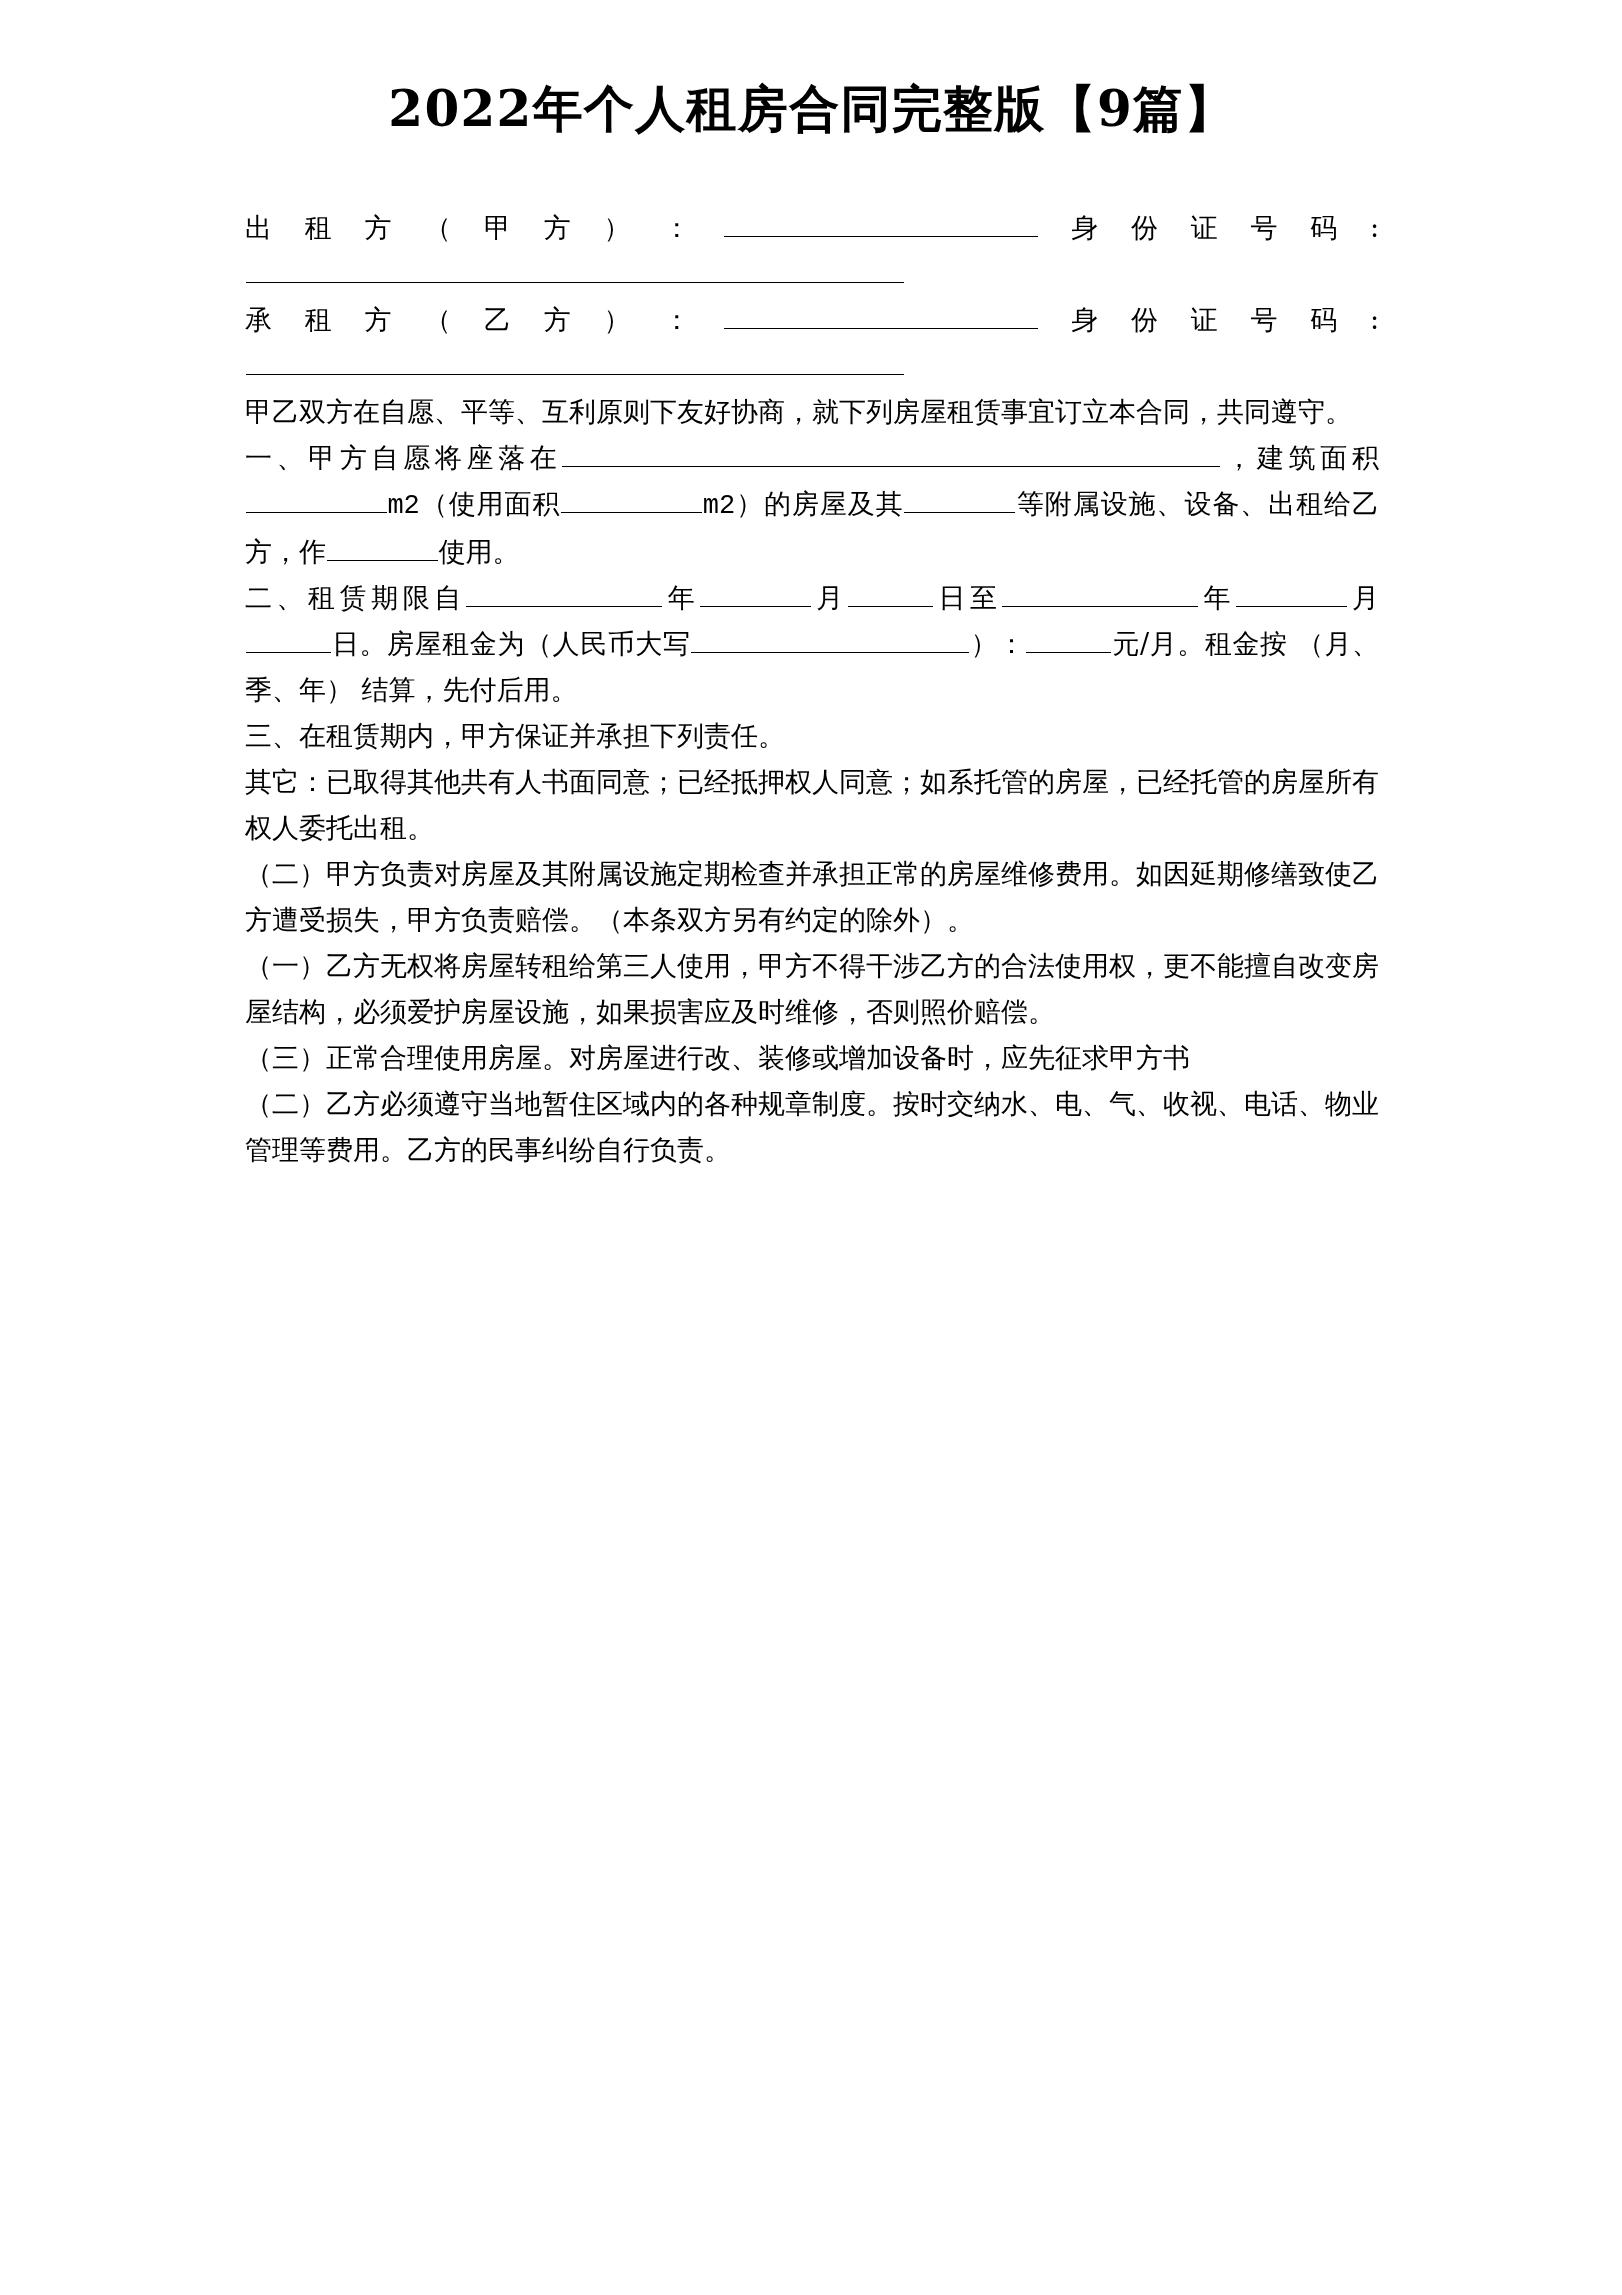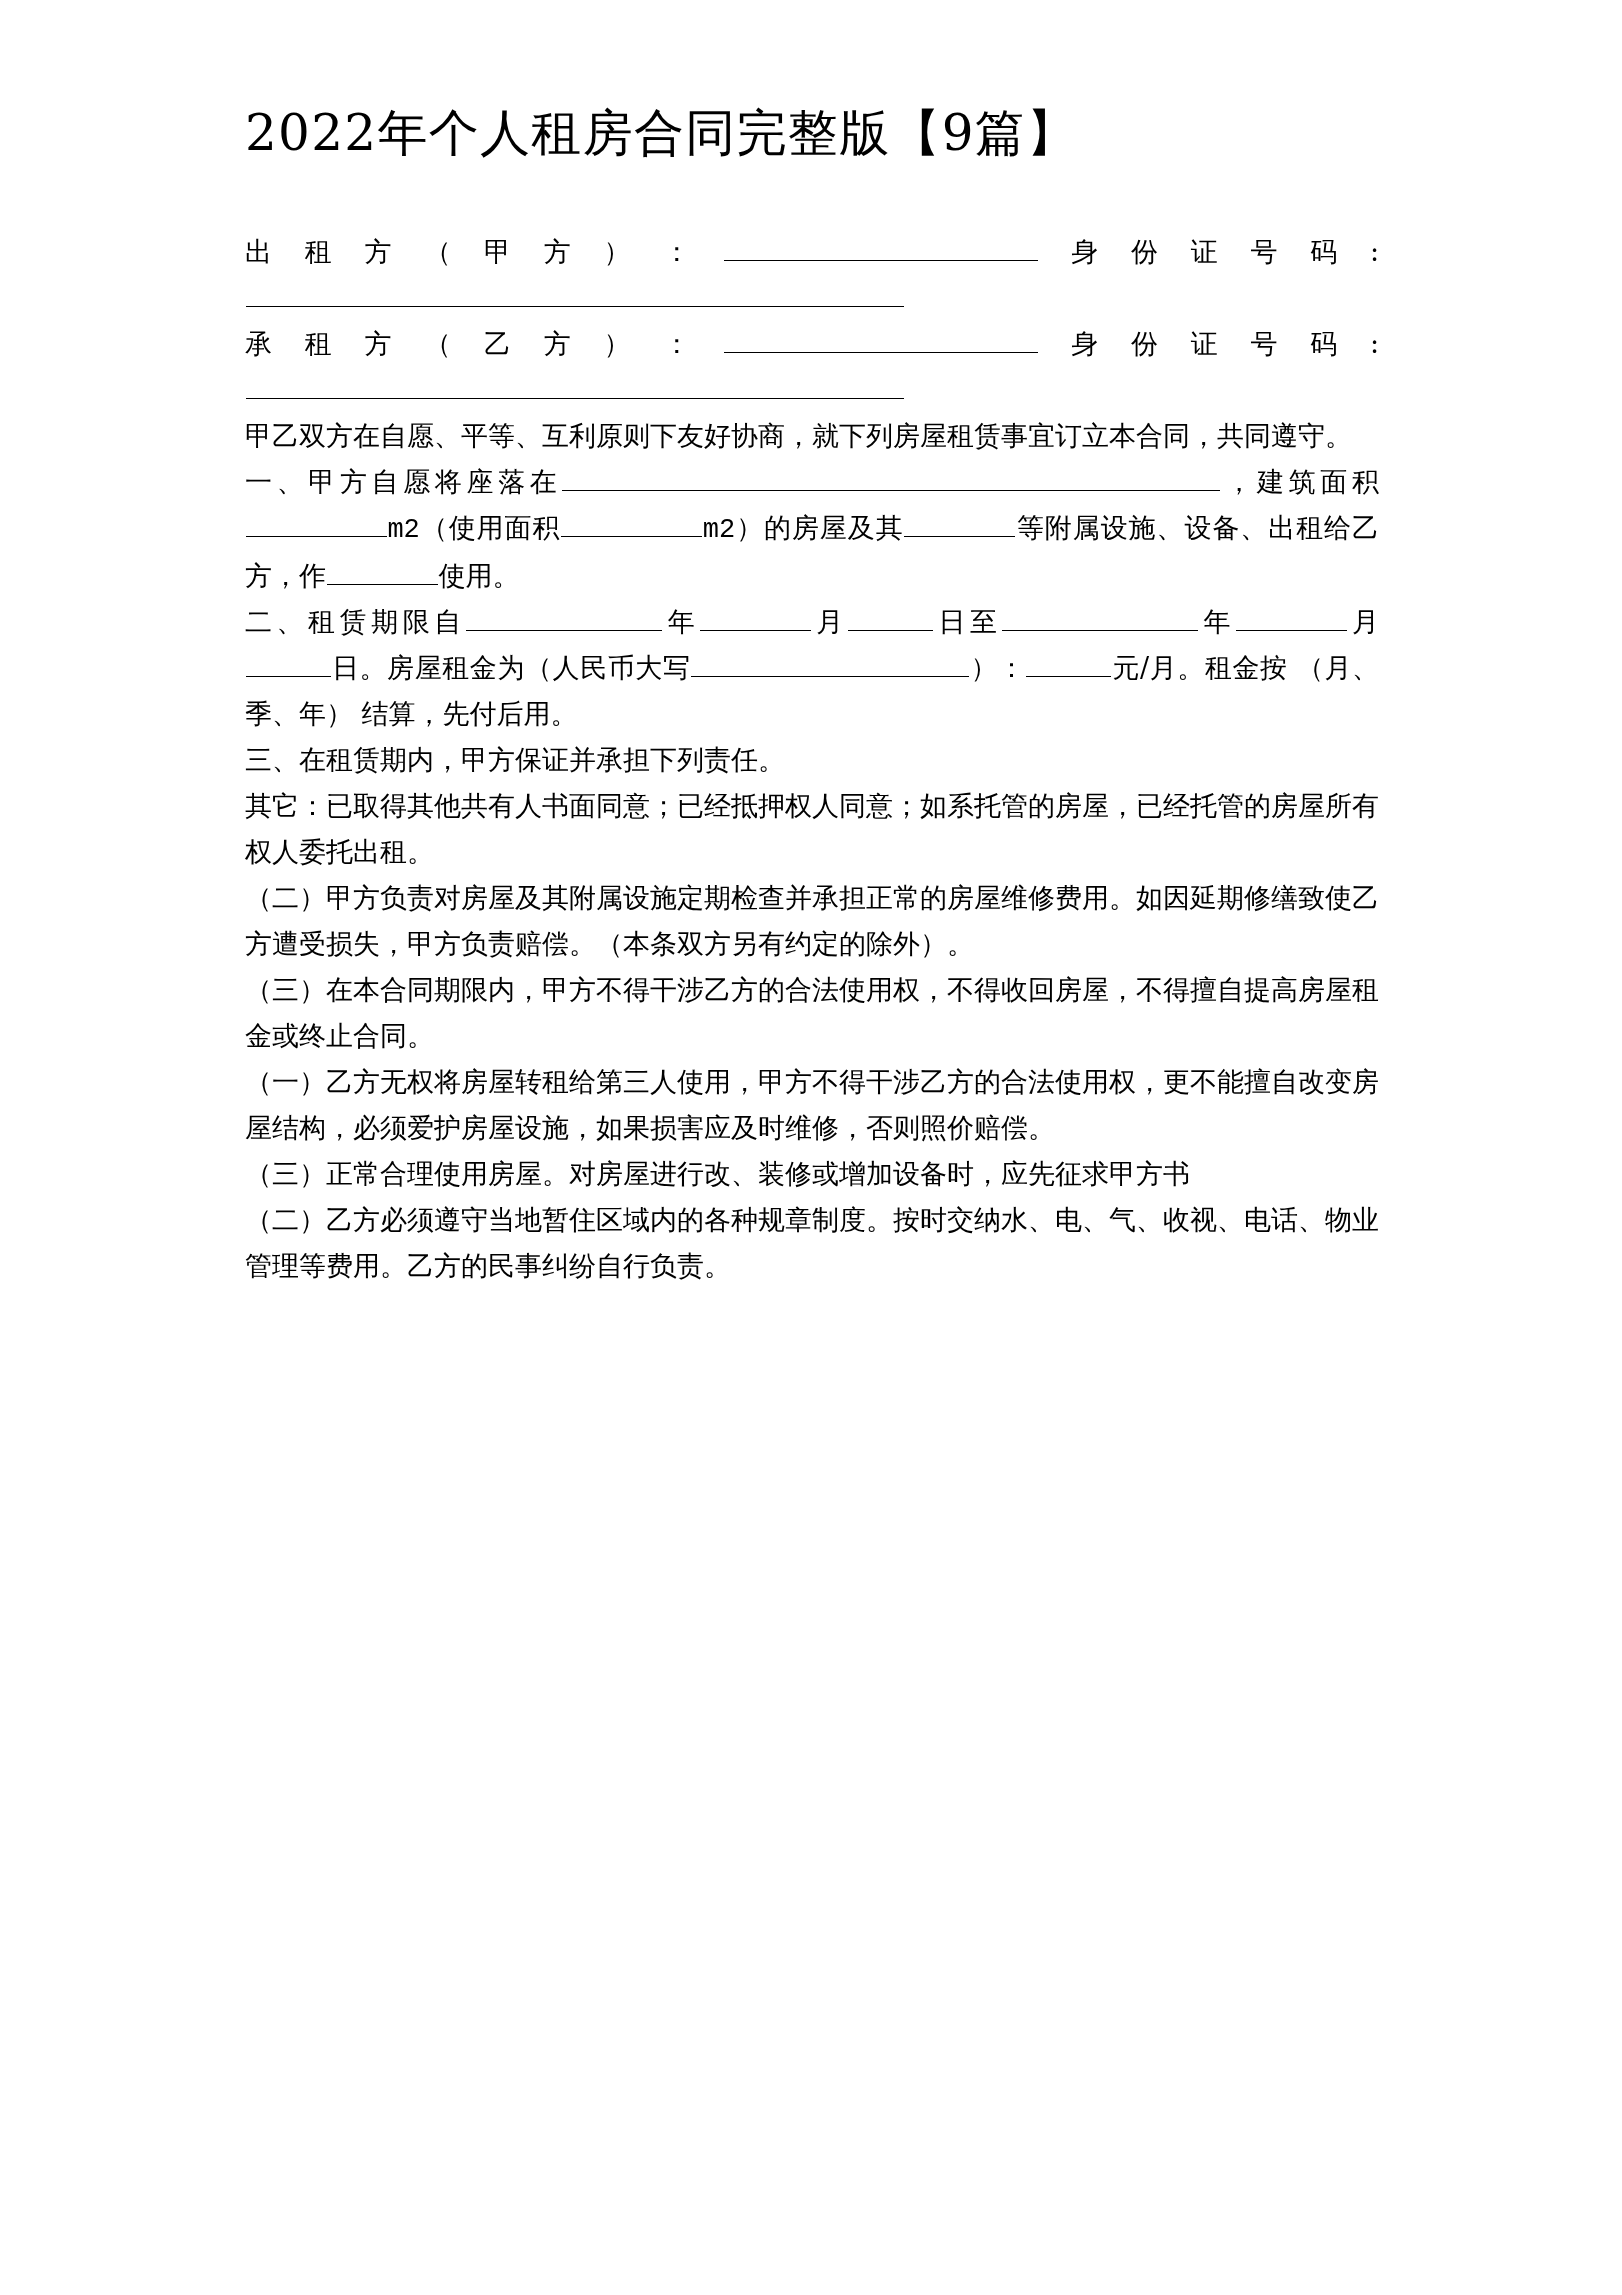--- a/index.html
+++ b/index.html
@@ -19,26 +19,26 @@
     color: #000000;
   }
   .content {
     position: absolute;
     left: 245px;
     top: 0;
     width: 1134px;
   }
   .doc-title {
     font-size: 50px;
-    font-weight: 400;
+    font-weight: 700;
     line-height: 1.0;
-    text-align: left;
+    text-align: center;
     letter-spacing: 1.3px;
     margin: 0;
-    padding-top: 108px;
+    padding-top: 84px;
     padding-bottom: 0;
     white-space: nowrap;
   }
   .body-block {
     margin-top: 71px;
     font-size: 27px;
     line-height: 46px;
   }
   p.para {
     margin: 0;
@@ -89,21 +89,20 @@
       <p class="para"><span>二、租赁期限自</span><span class="blank b-xl"></span><span>年</span><span class="blank b-md"></span><span>月</span><span class="blank b-sm"></span><span>日至</span><span class="blank b-xl"></span><span>年</span><span class="blank b-md"></span><span>月</span><span class="blank b-sm"></span><span>日。房屋租金为（人民币大写</span><span class="blank b-3xl"></span><span>）：</span><span class="blank b-sm"></span><span>元/月。租金按 （月、季、年） 结算，先付后用。</span></p>
 
       <p class="para">三、在租赁期内，甲方保证并承担下列责任。</p>
 
 
       <p class="para">其它：已取得其他共有人书面同意；已经抵押权人同意；如系托管的房屋，已经托管的房屋所有权人委托出租。</p>
 
 
       <p class="para">（二）甲方负责对房屋及其附属设施定期检查并承担正常的房屋维修费用。如因延期修缮致使乙方遭受损失，甲方负责赔偿。（本条双方另有约定的除外）。</p>
 
-      <p class="para">（三）在本合同期限内，甲方不得干涉乙方的合法使用权，不得收回房屋，不得擅自提高房屋租金或终止合同。</p>
 
 
       <p class="para">（一）乙方无权将房屋转租给第三人使用，甲方不得干涉乙方的合法使用权，更不能擅自改变房屋结构，必须爱护房屋设施，如果损害应及时维修，否则照价赔偿。</p>
 
       <p class="para">（三）正常合理使用房屋。对房屋进行改、装修或增加设备时，应先征求甲方书</p>
 
       <p class="para">（二）乙方必须遵守当地暂住区域内的各种规章制度。按时交纳水、电、气、收视、电话、物业管理等费用。乙方的民事纠纷自行负责。</p>
 
     </div>
   </div>

